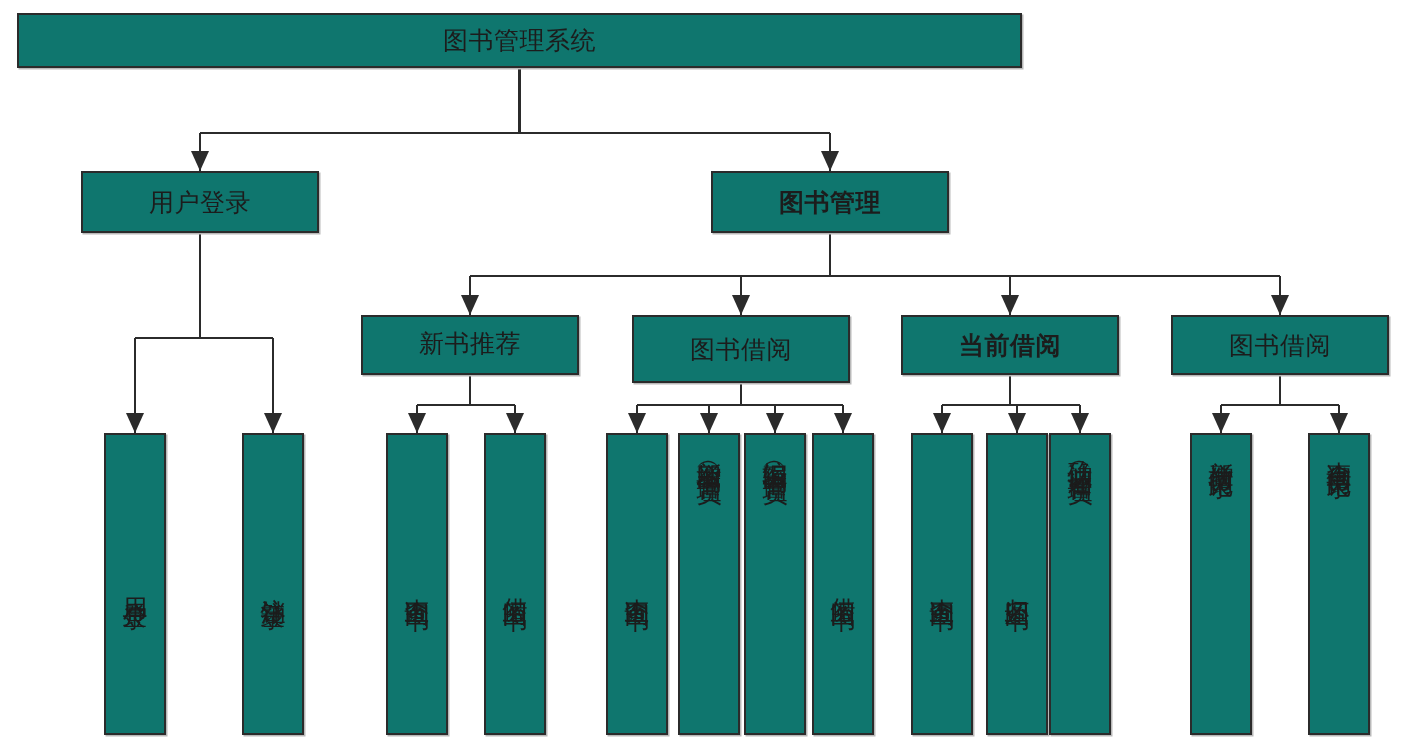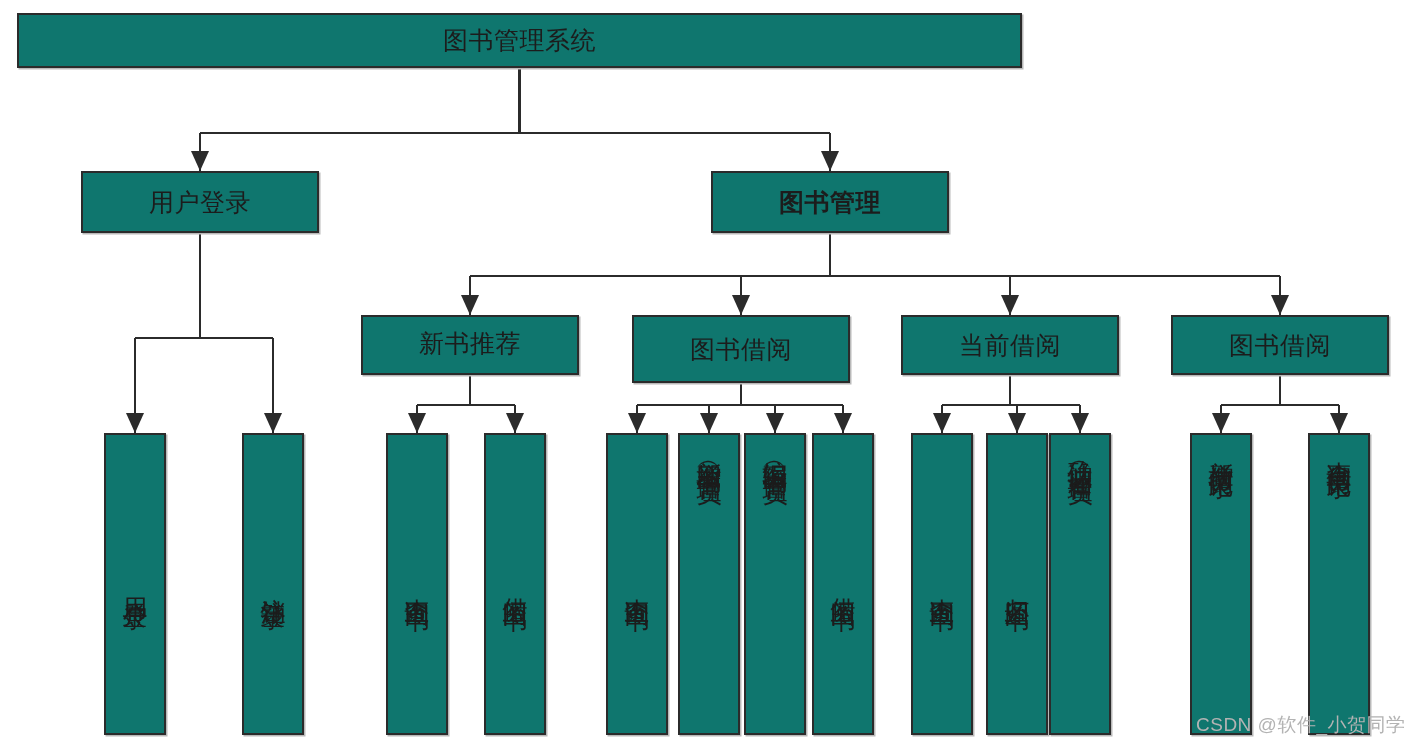--- a/index.html
+++ b/index.html
@@ -146,21 +146,21 @@
       </div>
       <div class="node horizontal" style="left: 711px; top: 171px; width: 238px; height: 62px; font-weight: bold;">
         <span class="node-label">图书管理</span>
       </div>
       <div class="node horizontal" style="left: 361px; top: 315px; width: 218px; height: 60px; font-family: Liberation Mono, monospace;">
         <span class="node-label">新书推荐</span>
       </div>
       <div class="node horizontal" style="left: 632px; top: 315px; width: 218px; height: 68px;">
         <span class="node-label">图书借阅</span>
       </div>
-      <div class="node horizontal" style="left: 901px; top: 315px; width: 218px; height: 60px;">
+      <div class="node horizontal" style="left: 901px; top: 315px; width: 218px; height: 60px; font-weight: bold;">
         <span class="node-label">当前借阅</span>
       </div>
       <div class="node horizontal" style="left: 1171px; top: 315px; width: 218px; height: 60px;">
         <span class="node-label">图书借阅</span>
       </div>
       <div class="node vertical center-v" style="left: 104px; top: 433px; width: 62px; height: 302px;">
         <span class="node-label">用户登录</span>
       </div>
       <div class="node vertical center-v" style="left: 242px; top: 433px; width: 62px; height: 302px;">
         <span class="node-label">注销登录</span>
@@ -192,14 +192,13 @@
       <div class="node vertical" style="left: 1049px; top: 433px; width: 62px; height: 302px;">
         <span class="node-label">确认归还（管理员）</span>
       </div>
       <div class="node vertical" style="left: 1190px; top: 433px; width: 62px; height: 302px;">
         <span class="node-label">新增借阅记录</span>
       </div>
       <div class="node vertical" style="left: 1308px; top: 433px; width: 62px; height: 302px;">
         <span class="node-label">查询借阅记录</span>
       </div>
     </div>
-  <div class="watermark" id="watermark" style="left: 1196px; top: 712px; color: rgb(179, 179, 179);">CSDN @软件_小贺同学</div>
 </div>
 
 </body></html>

